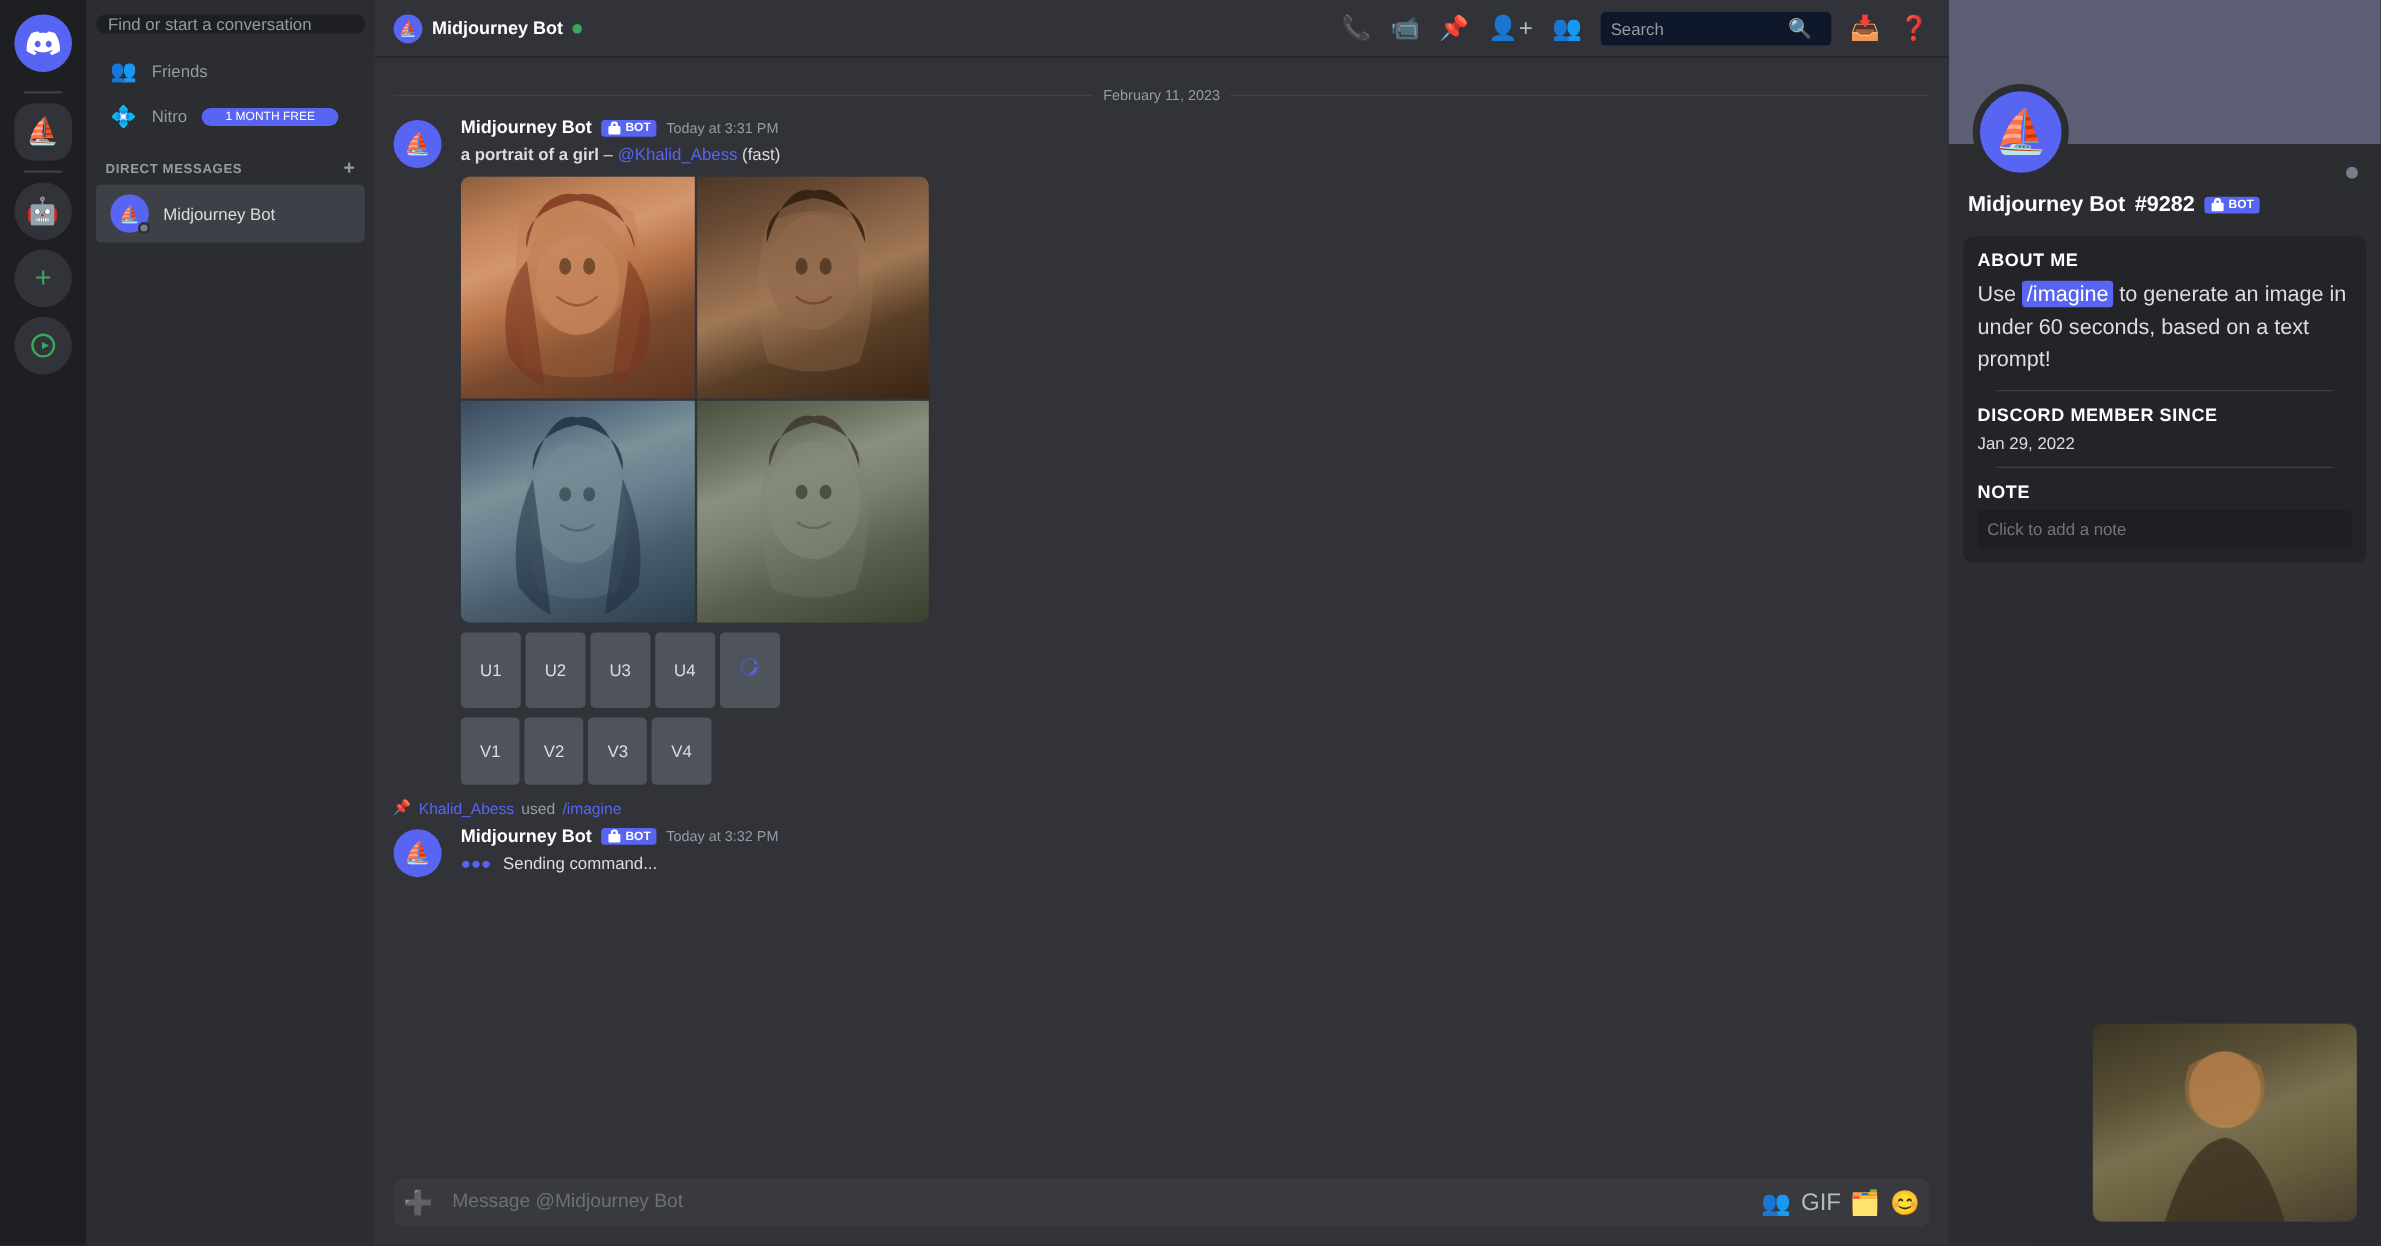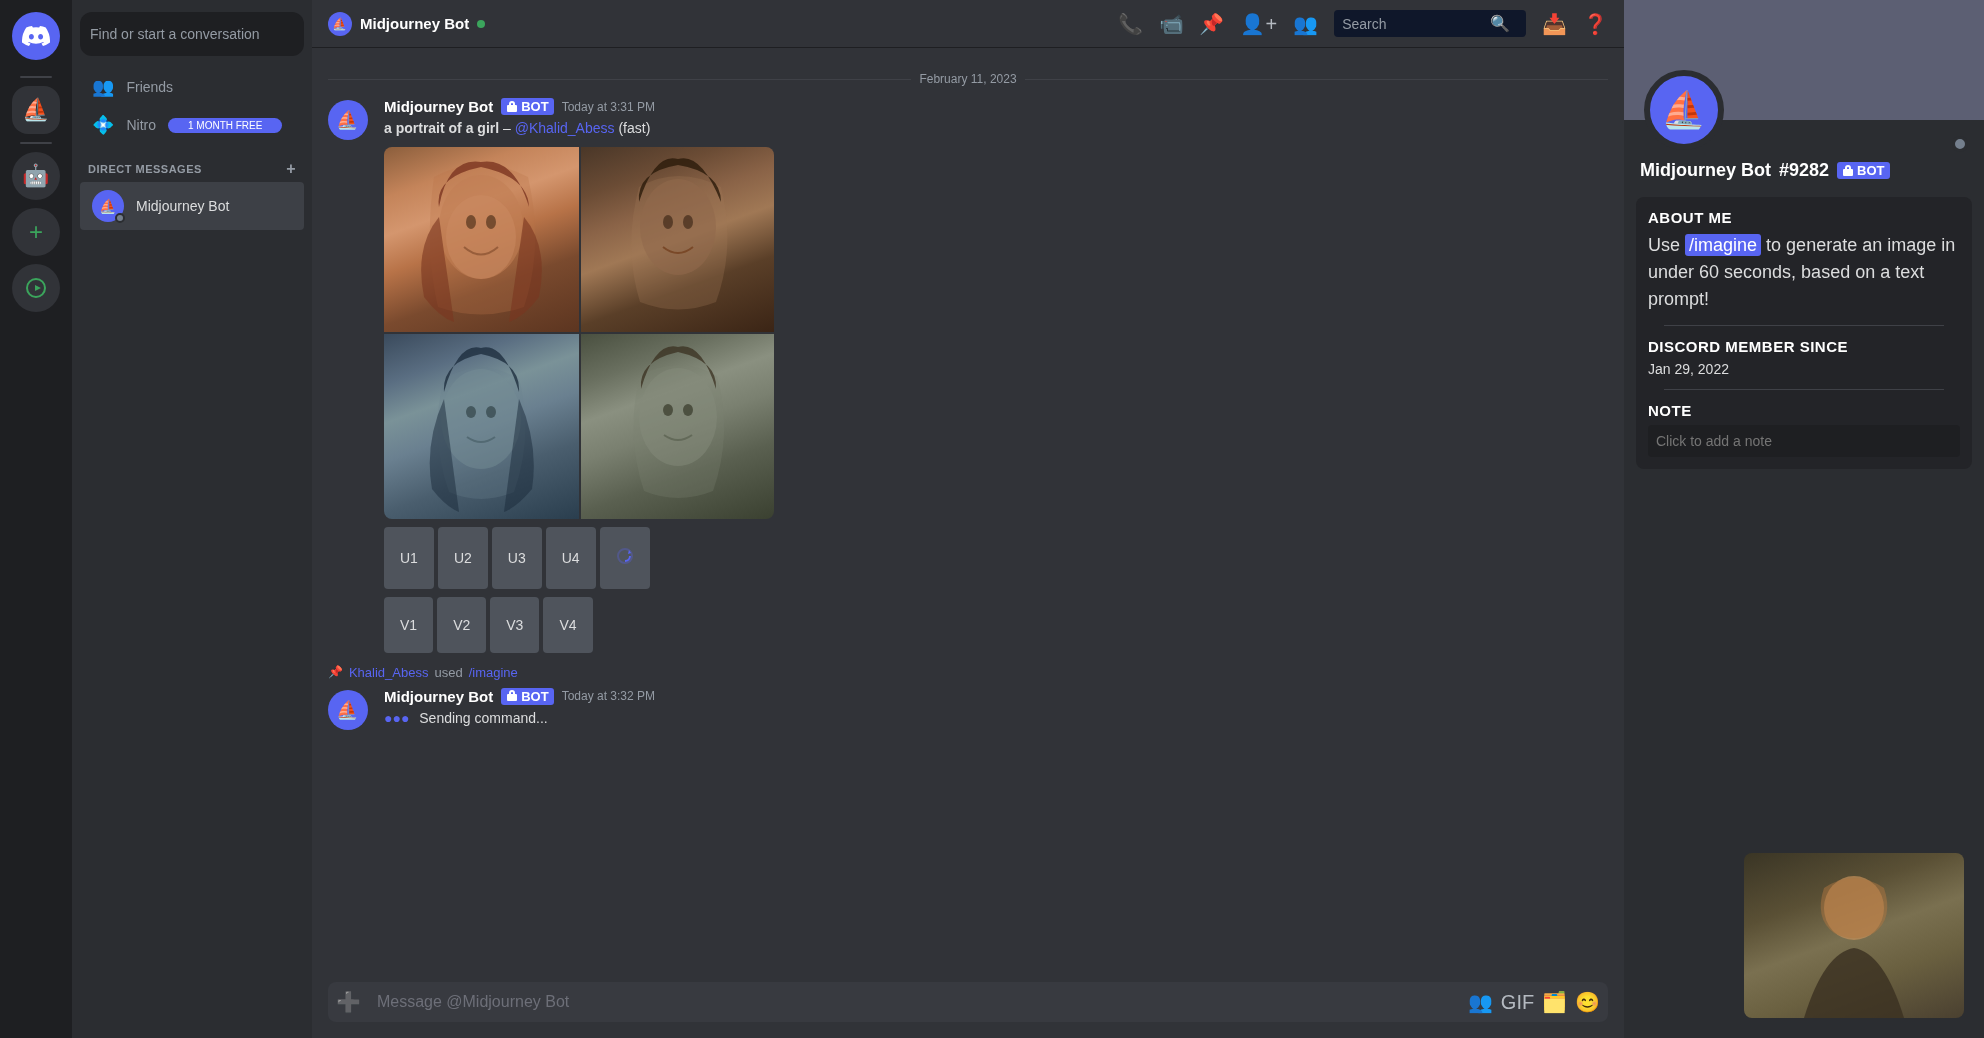--- a/index.html
+++ b/index.html
@@ -78,21 +78,21 @@
     .dm-search {
       padding: 12px 8px;
       background: #2b2d31;
     }
     .dm-search input {
       width: 100%;
       background: #1e1f22;
       border: none;
       border-radius: 12px;
       color: #dcddde;
-      padding: 14px 10px;
+      padding: 0 10px;
       font-size: 14px;
       outline: none;
     }
     .dm-search input::placeholder { color: #949ba4; }
     .dm-nav-item {
       display: flex; align-items: center;
       padding: 8px 12px;
       gap: 12px;
       cursor: pointer;
       border-radius: 4px;
@@ -251,21 +251,21 @@
       margin-top: 2px;
     }
     .message-content { flex: 1; }
     .message-header {
       display: flex; align-items: center; gap: 8px; margin-bottom: 4px;
     }
     .message-author { font-weight: 600; color: #ffffff; font-size: 15px; }
     .bot-badge {
       background: #5865f2;
       color: white;
-      font-size: 13px;
+      font-size: 10px;
       padding: 1px 5px;
       border-radius: 3px;
       font-weight: 600;
       display: flex; align-items: center; gap: 3px;
     }
     .message-timestamp { color: #949ba4; font-size: 12px; }
     .message-text { color: #dcddde; line-height: 1.4; }
     .message-mention { color: #5865f2; }
 
     

